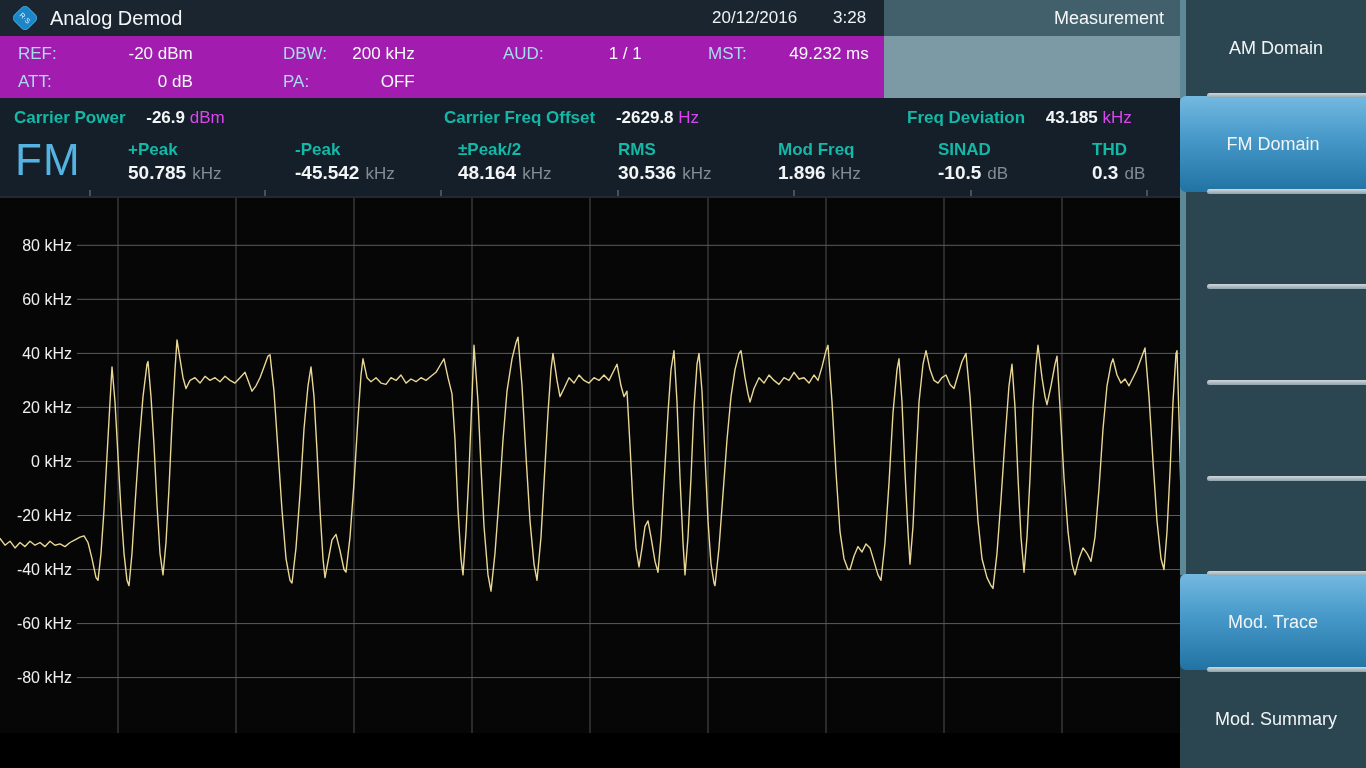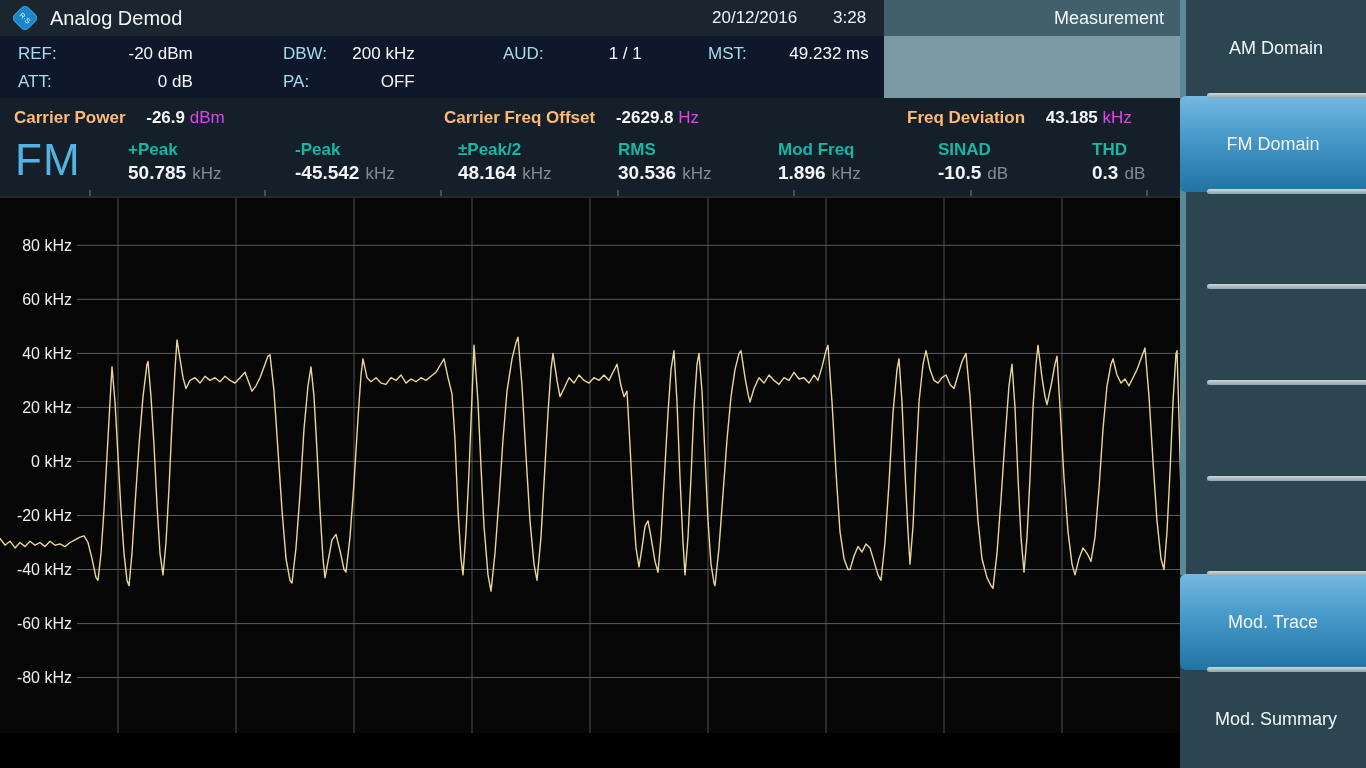--- a/index.html
+++ b/index.html
@@ -13,30 +13,30 @@
   .app-title{left:50px;top:0;height:36px;line-height:36px;color:#f4f6f7;font-size:20px;}
   .date-text{left:712px;top:0;height:36px;line-height:36px;color:#eef2f4;font-size:17px;}
   .time-text{left:833px;top:0;height:36px;line-height:36px;color:#eef2f4;font-size:17px;}
 
   
   .menu-header{left:884px;top:0;width:296px;height:36px;background:#41606c;
                color:#f4f7f8;font-size:18px;line-height:36px;text-align:right;
                padding-right:16px;box-sizing:border-box;}
 
   
-  .settings-bar{left:0;top:36px;width:884px;height:62px;background:#0f172a;}
+  .settings-bar{left:0;top:36px;width:884px;height:62px;background:#a21caf;}
   .settings-right{left:884px;top:36px;width:296px;height:62px;background:#7c99a6;}
   .setting{position:absolute;height:26px;line-height:26px;font-size:17px;white-space:nowrap;}
   .setting .s-label{color:#a8dcef;display:inline-block;}
   .setting .s-value{color:#f6f8f9;display:inline-block;text-align:right;}
 
   
   .results-bar{left:0;top:98px;width:1180px;height:98px;background:#151f2a;}
   .summary-item{position:absolute;top:9px;height:22px;line-height:22px;white-space:nowrap;font-size:17px;}
-  .summary-item .r-label{color:#fdba74;font-weight:bold;}
+  .summary-item .r-label{color:#14b8a6;font-weight:bold;}
   .summary-item .r-value{color:#f4f6f7;font-weight:bold;margin-left:16px;}
   .summary-item .r-unit{color:#d946ef;margin-left:0;}
   .fm-label{left:15px;top:36px;color:#55b3e1;font-size:44px;line-height:52px;letter-spacing:1px;}
   .metric{position:absolute;top:42px;white-space:nowrap;}
   .metric .m-label{color:#14b8a6;font-weight:bold;font-size:17px;line-height:20px;}
   .metric .m-value{color:#f2f4f5;font-size:19px;line-height:26px;font-weight:600;}
   .metric .m-unit{color:#828c94;font-size:17px;font-weight:400;margin-left:6px;}
   .col-tick{position:absolute;bottom:0;width:2px;height:6px;background:#47515c;}
 
   

